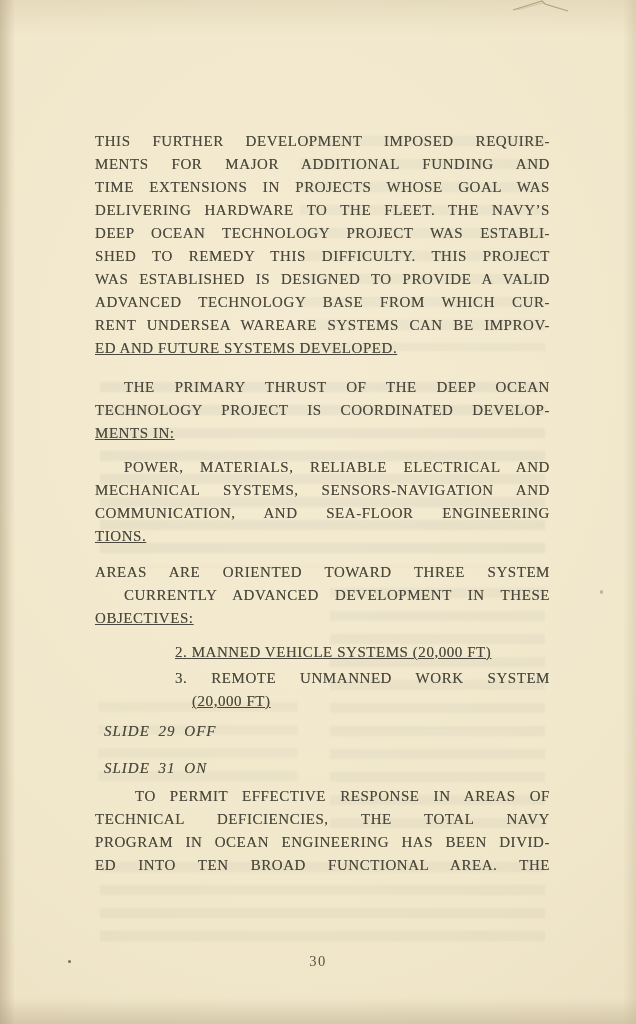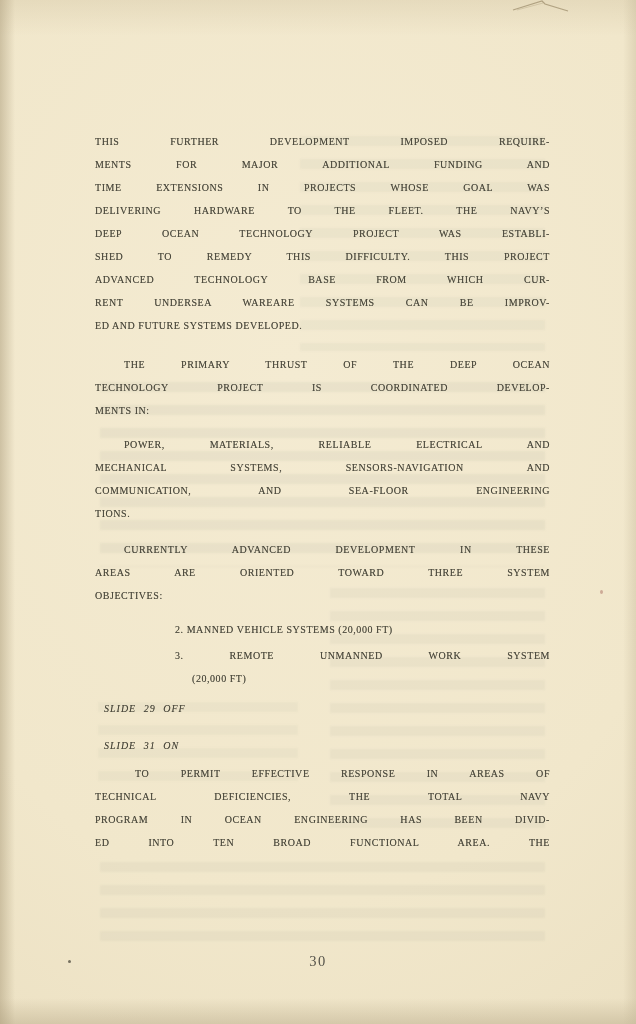--- a/index.html
+++ b/index.html
@@ -16,28 +16,28 @@
       linear-gradient(0deg,   rgba(184,170,138,.48), rgba(184,170,138,0) 26px),
       linear-gradient(180deg, rgba(208,194,160,.35), rgba(208,194,160,0) 36px),
       radial-gradient(120% 95% at 46% 36%, #f4ebd2 0%, #f1e7cb 55%, #e9ddbe 100%);
   }
   
   #content {
     position: absolute;
     left: 95px;
     top: 130px;
     width: 455px;
-    font-size: 10px;
+    font-size: 15px;
     line-height: 23px;
     letter-spacing: 0.55px;
     text-shadow: 0 0 .4px rgba(74,72,60,.55);
   }
   .line { min-height: 23px; }
   .line-just { text-align: justify; text-align-last: justify; }
-  .line-last { text-align: left; text-align-last: left; }
+  .line-last { text-align: left; text-align-last: left; text-decoration: underline; }
   .line-indent { text-indent: 29px; }
   .closing .line-indent { text-indent: 40px; }
   .nlist { padding-left: 80px; }
   .nitem + .nitem { margin-top: 3px; }
   .cont { padding-left: 17px; }
   .cue {
     font-style: italic;
     padding-left: 9px;
     letter-spacing: 1px;
     word-spacing: 4px;
@@ -95,38 +95,39 @@
   <div class="ghost" id="g5"></div>
 
   <div id="content">
       <div class="para">
         <div class="line line-just">THIS FURTHER DEVELOPMENT IMPOSED REQUIRE-</div>
         <div class="line line-just">MENTS FOR MAJOR ADDITIONAL FUNDING AND</div>
         <div class="line line-just">TIME EXTENSIONS IN PROJECTS WHOSE GOAL WAS</div>
         <div class="line line-just">DELIVERING HARDWARE TO THE FLEET. THE NAVY’S</div>
         <div class="line line-just">DEEP OCEAN TECHNOLOGY PROJECT WAS ESTABLI-</div>
         <div class="line line-just">SHED TO REMEDY THIS DIFFICULTY. THIS PROJECT</div>
+        <div class="line line-just">WAS ESTABLISHED IS DESIGNED TO PROVIDE A VALID</div>
         <div class="line line-just">ADVANCED TECHNOLOGY BASE FROM WHICH CUR-</div>
         <div class="line line-just">RENT UNDERSEA WAREARE SYSTEMS CAN BE IMPROV-</div>
         <div class="line line-last">ED AND FUTURE SYSTEMS DEVELOPED.</div>
       </div>
       <div class="para">
         <div class="line line-just line-indent">THE PRIMARY THRUST OF THE DEEP OCEAN</div>
         <div class="line line-just">TECHNOLOGY PROJECT IS COORDINATED DEVELOP-</div>
         <div class="line line-last">MENTS IN:</div>
       </div>
       <div class="para">
         <div class="line line-just line-indent">POWER, MATERIALS, RELIABLE ELECTRICAL AND</div>
         <div class="line line-just">MECHANICAL SYSTEMS, SENSORS-NAVIGATION AND</div>
         <div class="line line-just">COMMUNICATION, AND SEA-FLOOR ENGINEERING</div>
         <div class="line line-last">TIONS.</div>
       </div>
       <div class="para">
+        <div class="line line-just">AREAS ARE ORIENTED TOWARD THREE SYSTEM</div>
         <div class="line line-just line-indent">CURRENTLY ADVANCED DEVELOPMENT IN THESE</div>
-        <div class="line line-just">AREAS ARE ORIENTED TOWARD THREE SYSTEM</div>
         <div class="line line-last">OBJECTIVES:</div>
       </div>
       <div class="nlist">
         <div class="nitem">
           <div class="line line-last"><span class="num">2.</span> <span class="txt">MANNED VEHICLE SYSTEMS (20,000 FT)</span></div>
         </div>
         <div class="nitem">
           <div class="line line-just"><span class="num">3.</span> <span class="txt">REMOTE UNMANNED WORK SYSTEM</span></div>
           <div class="line line-last cont">(20,000 FT)</div>
         </div>

